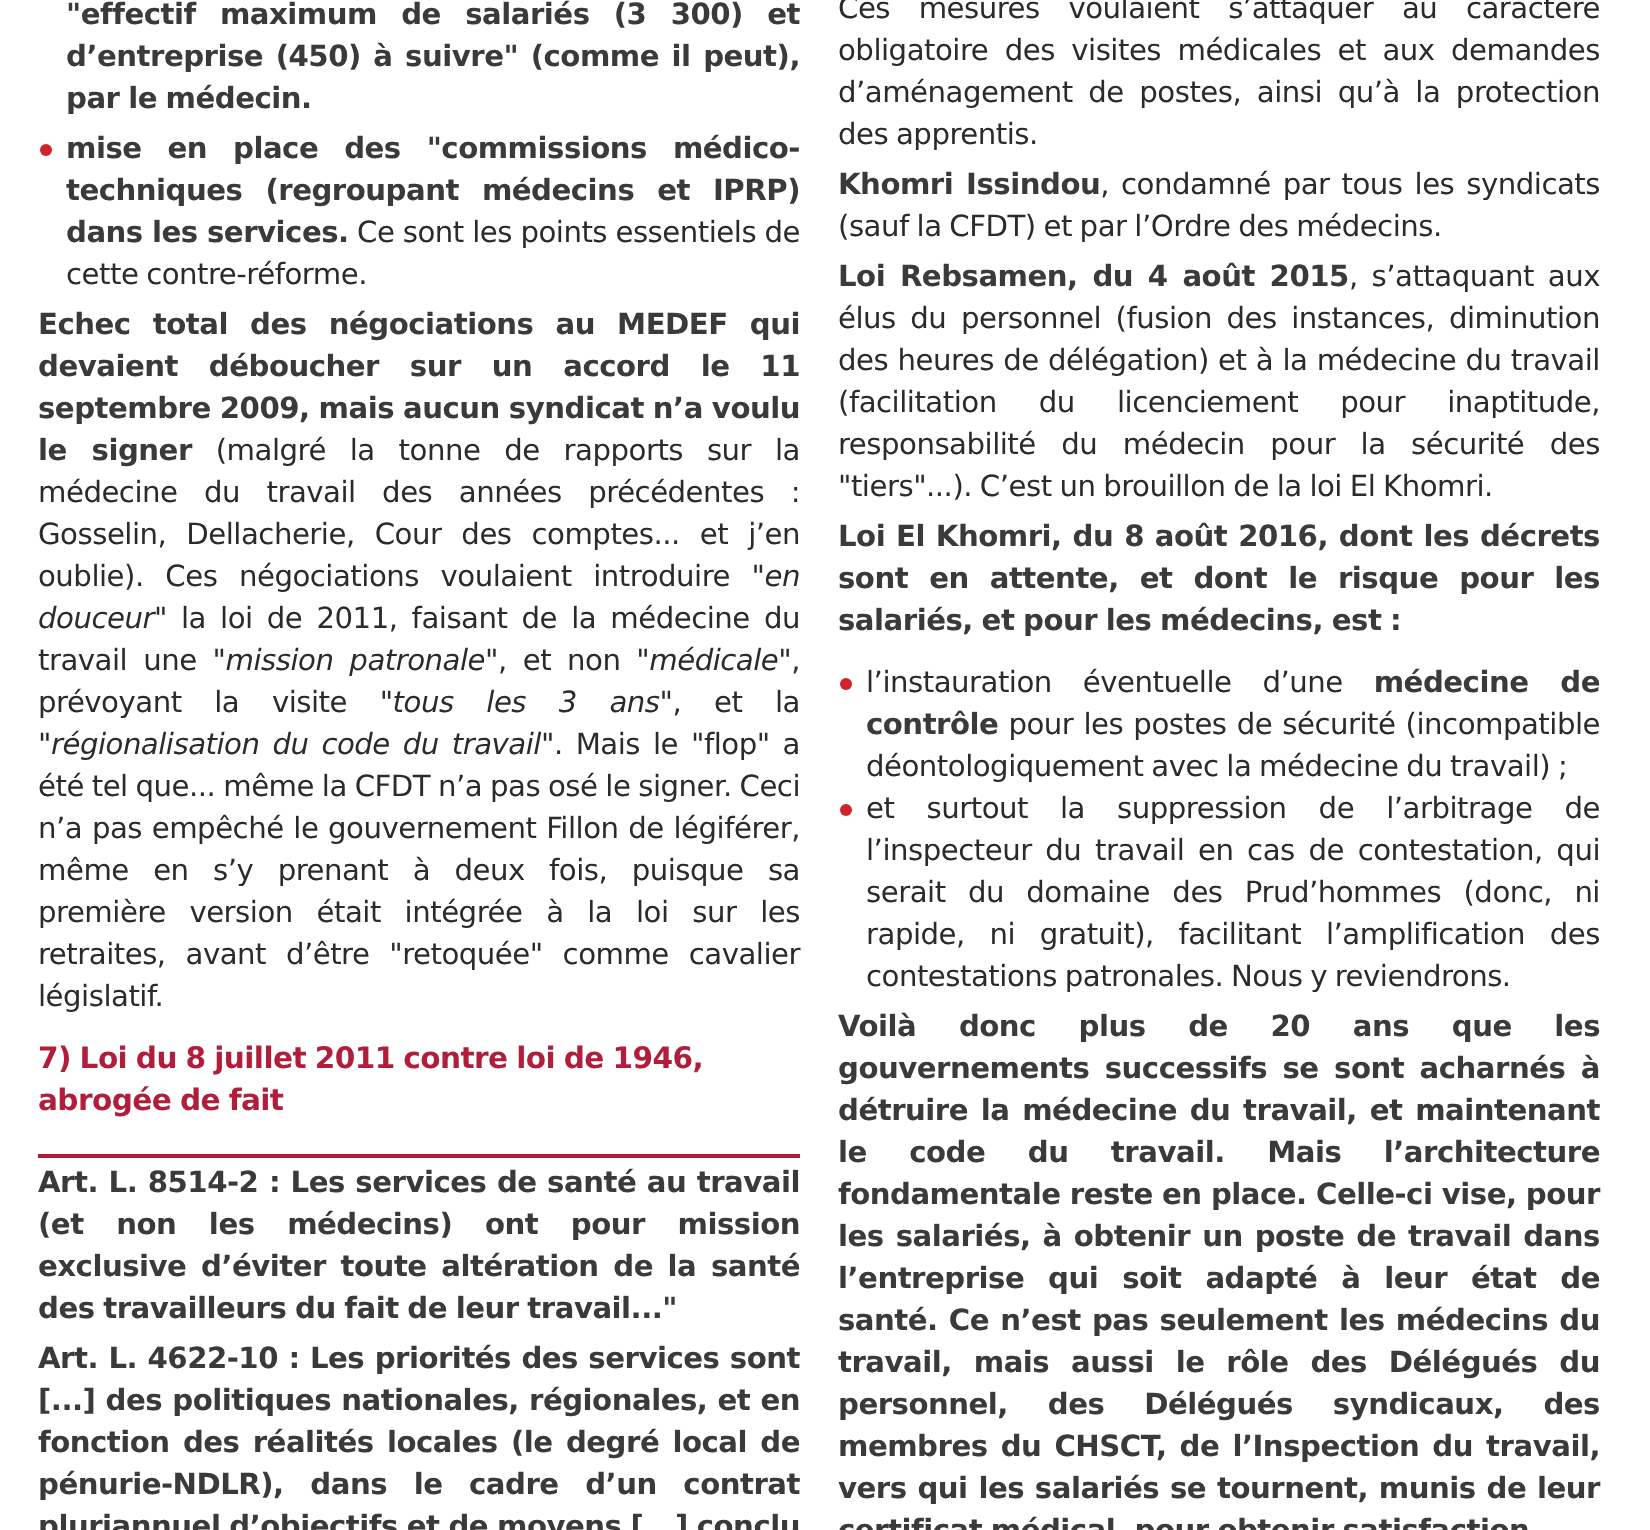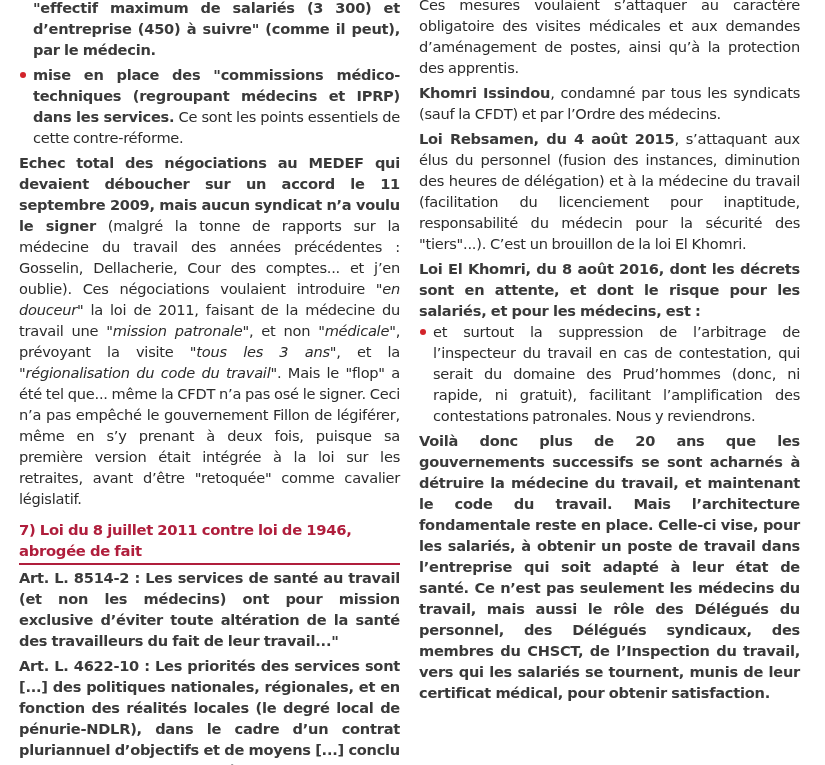--- a/index.html
+++ b/index.html
@@ -11,21 +11,21 @@
   .col-right { left: 419px; top: -6px; }
   p { margin: 0 0 4px 0; }
   .b { font-weight: bold; color: #3a3a3a; }
   .i { font-style: italic; }
   ul { list-style: none; margin: 0 0 4px 0; padding: 0; }
   li { position: relative; padding-left: 14px; margin: 0; }
   li .bullet { position: absolute; left: 1px; top: 8px; width: 6px; height: 6px;
                border-radius: 50%; background: #d2232a; }
   .indent { padding-left: 14px; }
   .heading { color: #b01e3c; font-weight: bold; font-size: 14.8px; line-height: 21px;
-             border-bottom: 2px solid #b01e3c; padding-bottom: 2px; margin: 10px 0 2px 0;
+             border-bottom: 2px solid #b01e3c; padding-bottom: 16px; margin: 10px 0 2px 0;
              text-align: left; letter-spacing: -0.3px; }
 </style>
 </head>
 <body>
 
 <div class="col col-left">
   <p class="indent b">"effectif maximum de salariés (3 300) et d’entreprise (450) à suivre" (comme il peut), par le médecin.</p>
   <ul>
     <li>
       <span class="bullet"></span>
@@ -36,21 +36,25 @@
   <div class="heading">7) Loi du 8 juillet 2011 contre loi de 1946, abrogée de fait</div>
   <p class="b">Art. L. 8514-2 : Les services de santé au travail (et non les médecins) ont pour mission exclusive d’éviter toute altération de la santé des travailleurs du fait de leur travail..."</p>
   <p class="b">Art. L. 4622-10 : Les priorités des services sont [...] des politiques nationales, régionales, et en fonction des réalités locales (le degré local de pénurie-NDLR), dans le cadre d’un contrat pluriannuel d’objectifs et de moyens [...] conclu entre le service, l’autorité administrative, [...] et les agences régionales de santé.</p>
 </div>
 
 <div class="col col-right">
 
   <p>Ces mesures voulaient s’attaquer au caractère obligatoire des visites médicales et aux demandes d’aménagement de postes, ainsi qu’à la protection des apprentis.</p>
   <p><span class="b">Khomri Issindou</span><span>, condamné par tous les syndicats (sauf la CFDT) et par l’Ordre des médecins.</span></p>
   <p><span class="b">Loi Rebsamen, du 4 août 2015</span><span>, s’attaquant aux élus du personnel (fusion des instances, diminution des heures de délégation) et à la médecine du travail (facilitation du licenciement pour inaptitude, responsabilité du médecin pour la sécurité des "tiers"...). C’est un brouillon de la loi El Khomri.</span></p>
-  <p class="b" style="margin-bottom:0">Loi El Khomri, du 8 août 2016, dont les décrets sont en attente, et dont le risque pour les salariés, et pour les médecins, est :</p>
+  <p class="b" style="margin-bottom:10px">Loi El Khomri, du 8 août 2016, dont les décrets sont en attente, et dont le risque pour les salariés, et pour les médecins, est :</p>
   <ul>
+    <li>
+      <span class="bullet"></span>
+      <span>l’instauration éventuelle d’une </span><span class="b">médecine de contrôle</span><span> pour les postes de sécurité (incompatible déontologiquement avec la médecine du travail) ;</span>
+    </li>
     <li>
       <span class="bullet"></span>
       <span>et surtout la suppression de l’arbitrage de l’inspecteur du travail en cas de contestation, qui serait du domaine des Prud’hommes (donc, ni rapide, ni gratuit), facilitant l’amplification des contestations patronales. Nous y reviendrons.</span>
     </li>
   </ul>
   <p class="b">Voilà donc plus de 20 ans que les gouvernements successifs se sont acharnés à détruire la médecine du travail, et maintenant le code du travail. Mais l’architecture fondamentale reste en place. Celle-ci vise, pour les salariés, à obtenir un poste de travail dans l’entreprise qui soit adapté à leur état de santé. Ce n’est pas seulement les médecins du travail, mais aussi le rôle des Délégués du personnel, des Délégués syndicaux, des membres du CHSCT, de l’Inspection du travail, vers qui les salariés se tournent, munis de leur certificat médical, pour obtenir satisfaction.</p>
 </div>
 
 </body></html>

